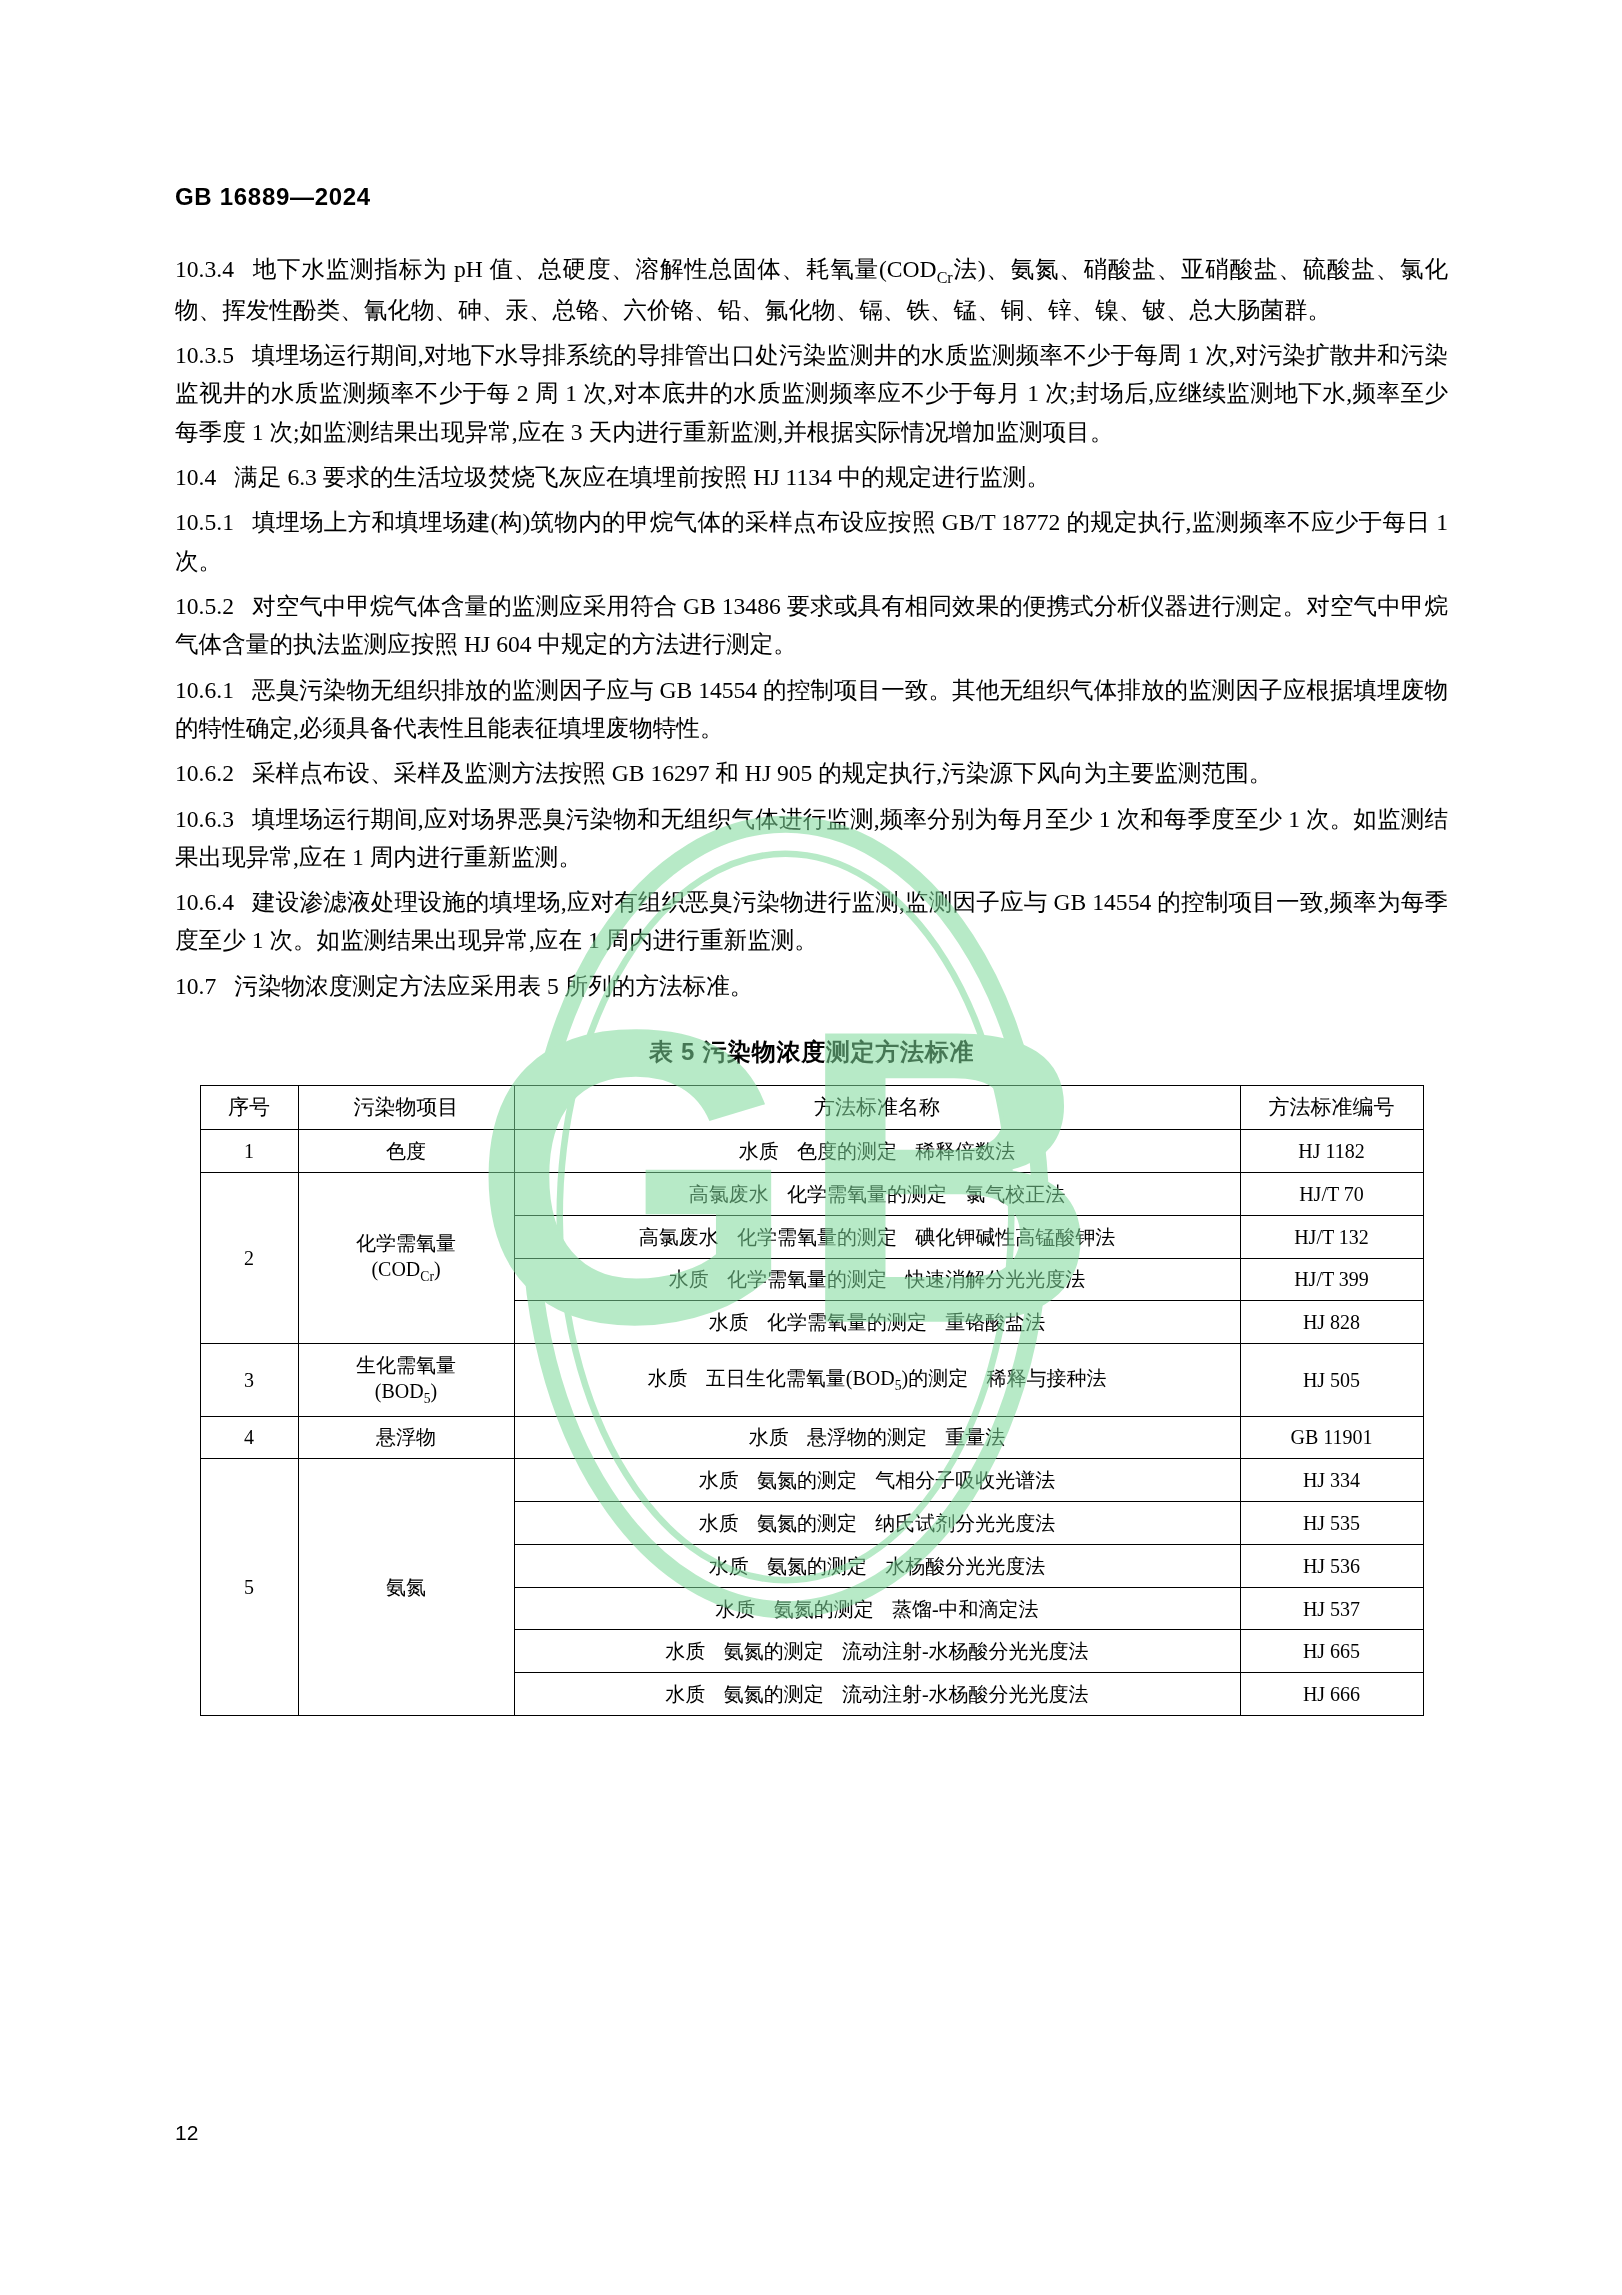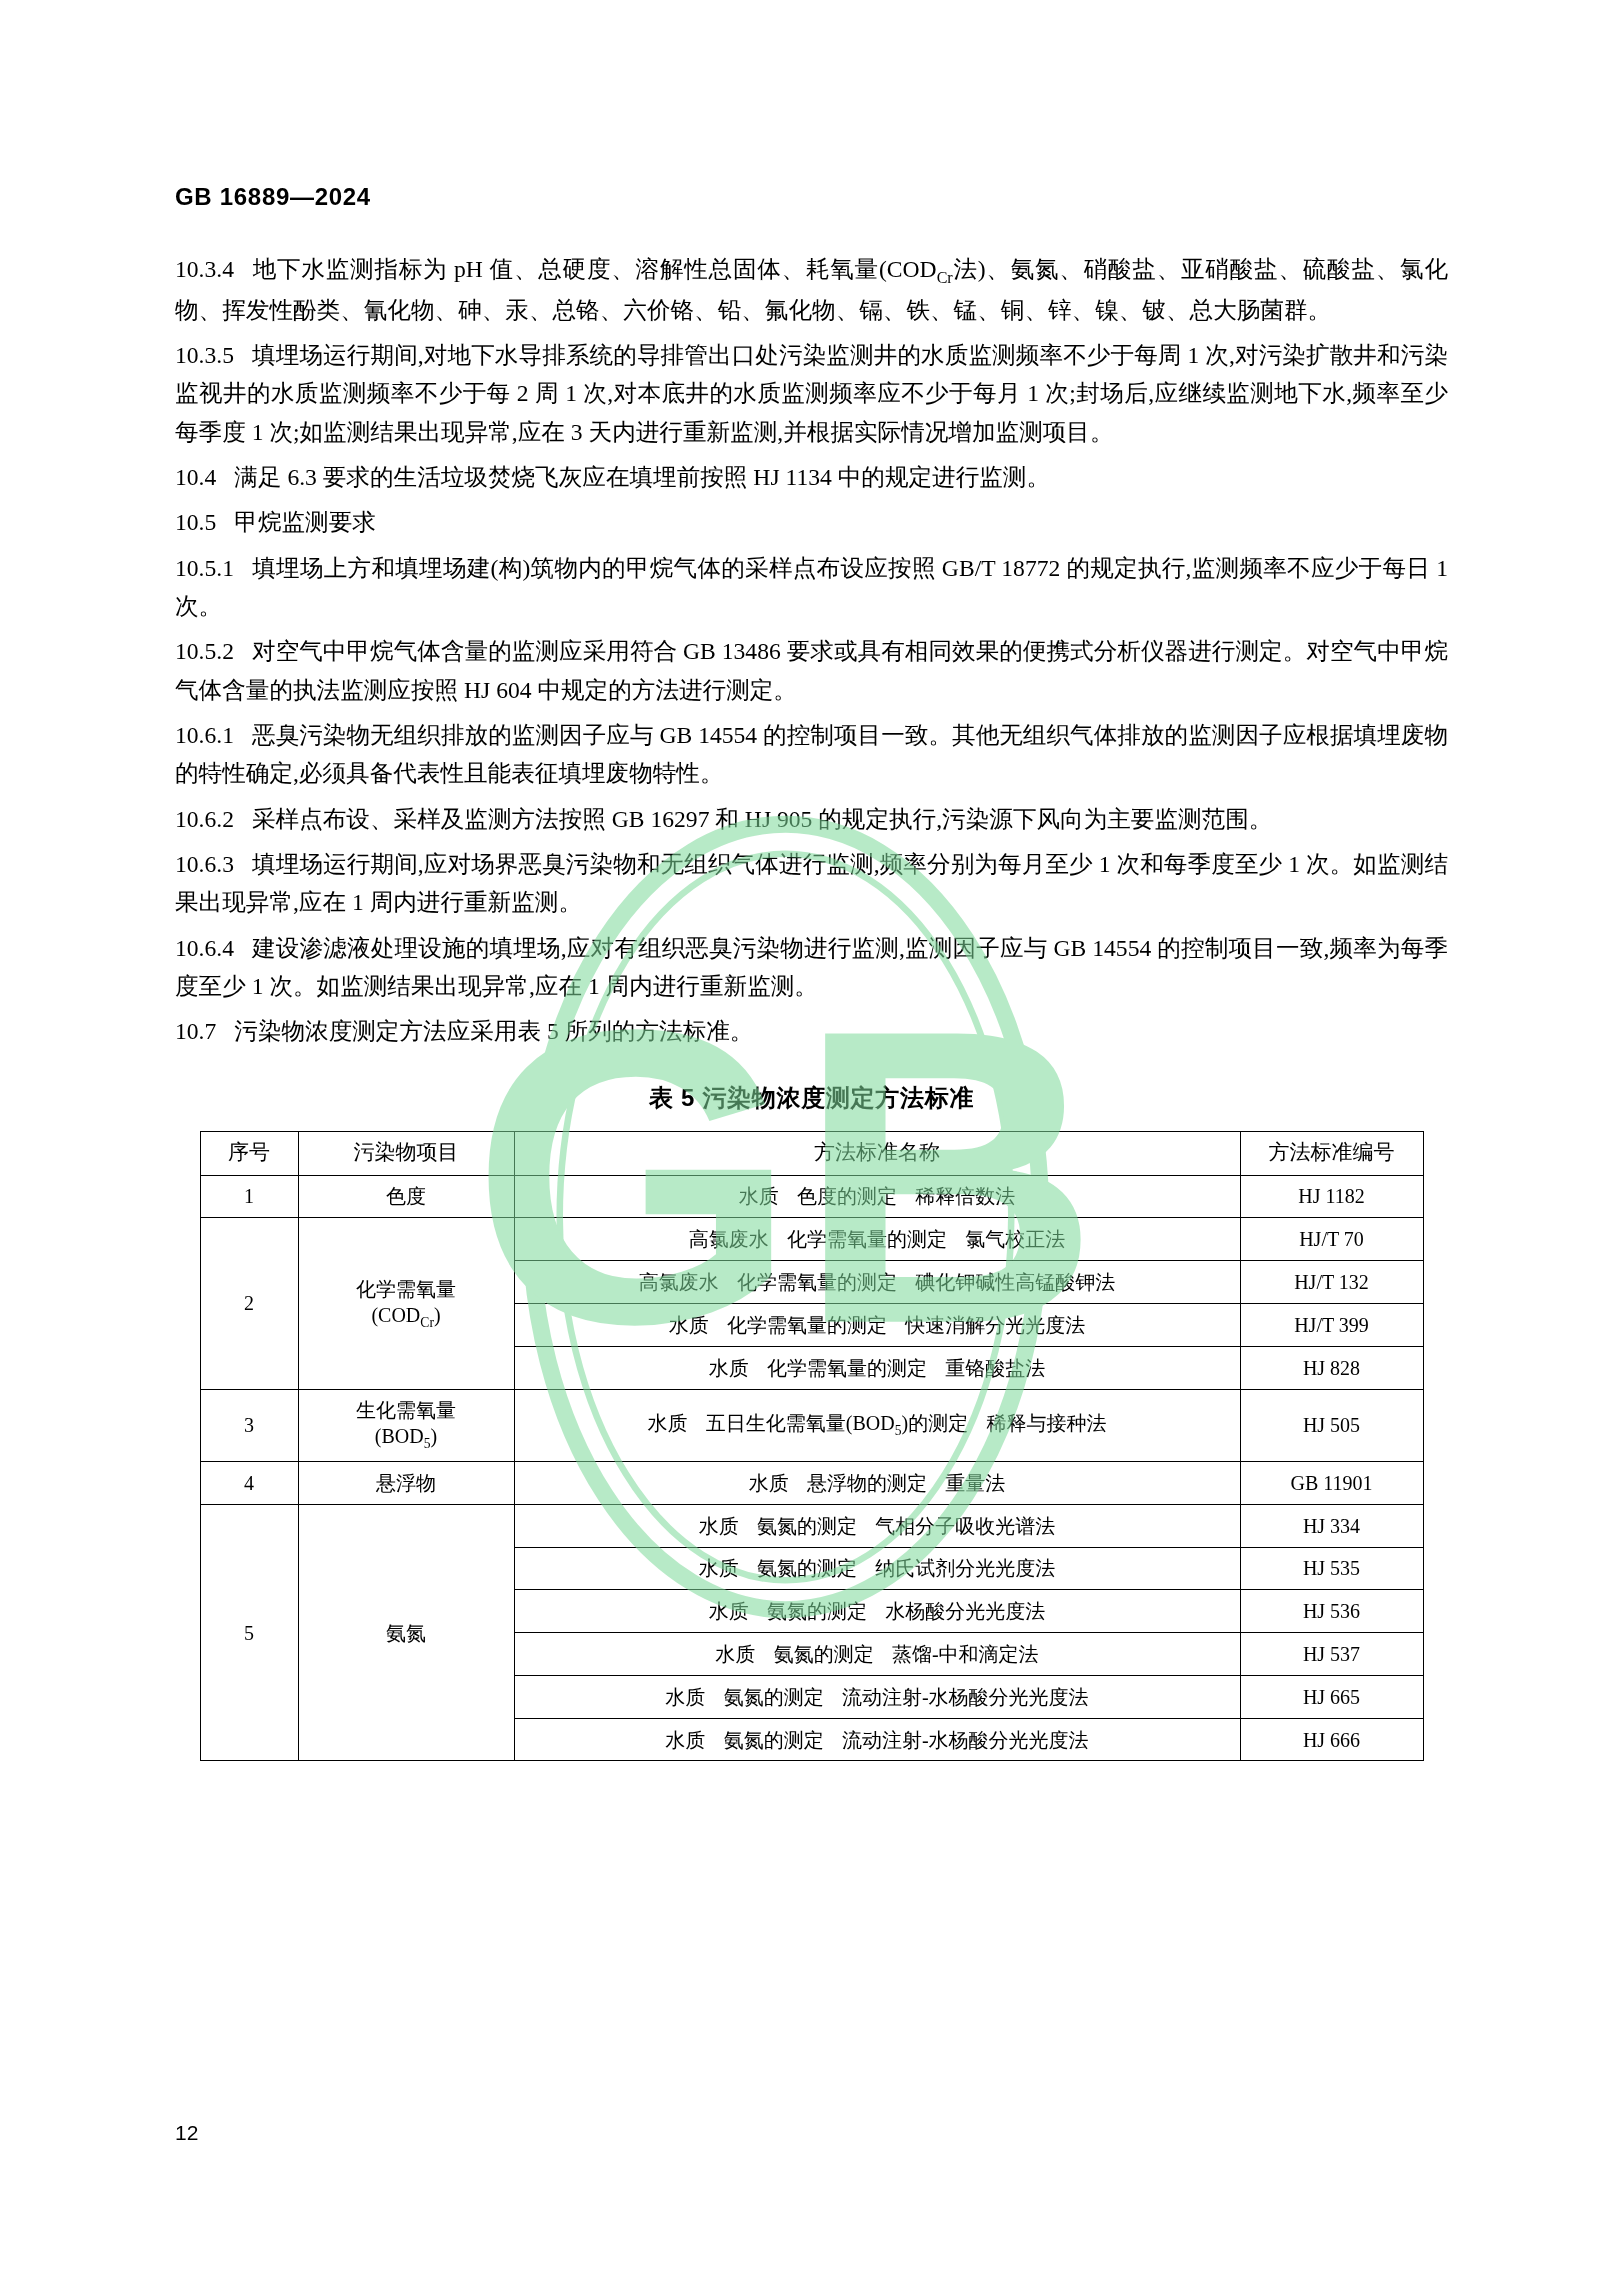--- a/index.html
+++ b/index.html
@@ -124,23 +124,20 @@
     </p>
 
     <p class="para">
       <span class="num">10.3.5</span><span>填埋场运行期间,对地下水导排系统的导排管出口处污染监测井的水质监测频率不少于每周 1 次,对污染扩散井和污染监视井的水质监测频率不少于每 2 周 1 次,对本底井的水质监测频率应不少于每月 1 次;封场后,应继续监测地下水,频率至少每季度 1 次;如监测结果出现异常,应在 3 天内进行重新监测,并根据实际情况增加监测项目。</span>
     </p>
 
     <p class="para">
       <span class="num">10.4</span><span>满足 6.3 要求的生活垃圾焚烧飞灰应在填埋前按照 HJ 1134 中的规定进行监测。</span>
     </p>
 
-    <p class="para">
-      <span class="num">10.5</span><span>甲烷监测要求</span>
-    </p>
 
     <p class="para">
       <span class="num">10.5.1</span><span>填埋场上方和填埋场建(构)筑物内的甲烷气体的采样点布设应按照 GB/T 18772 的规定执行,监测频率不应少于每日 1 次。</span>
     </p>
 
     <p class="para">
       <span class="num">10.5.2</span><span>对空气中甲烷气体含量的监测应采用符合 GB 13486 要求或具有相同效果的便携式分析仪器进行测定。对空气中甲烷气体含量的执法监测应按照 HJ 604 中规定的方法进行测定。</span>
     </p>
 
 

